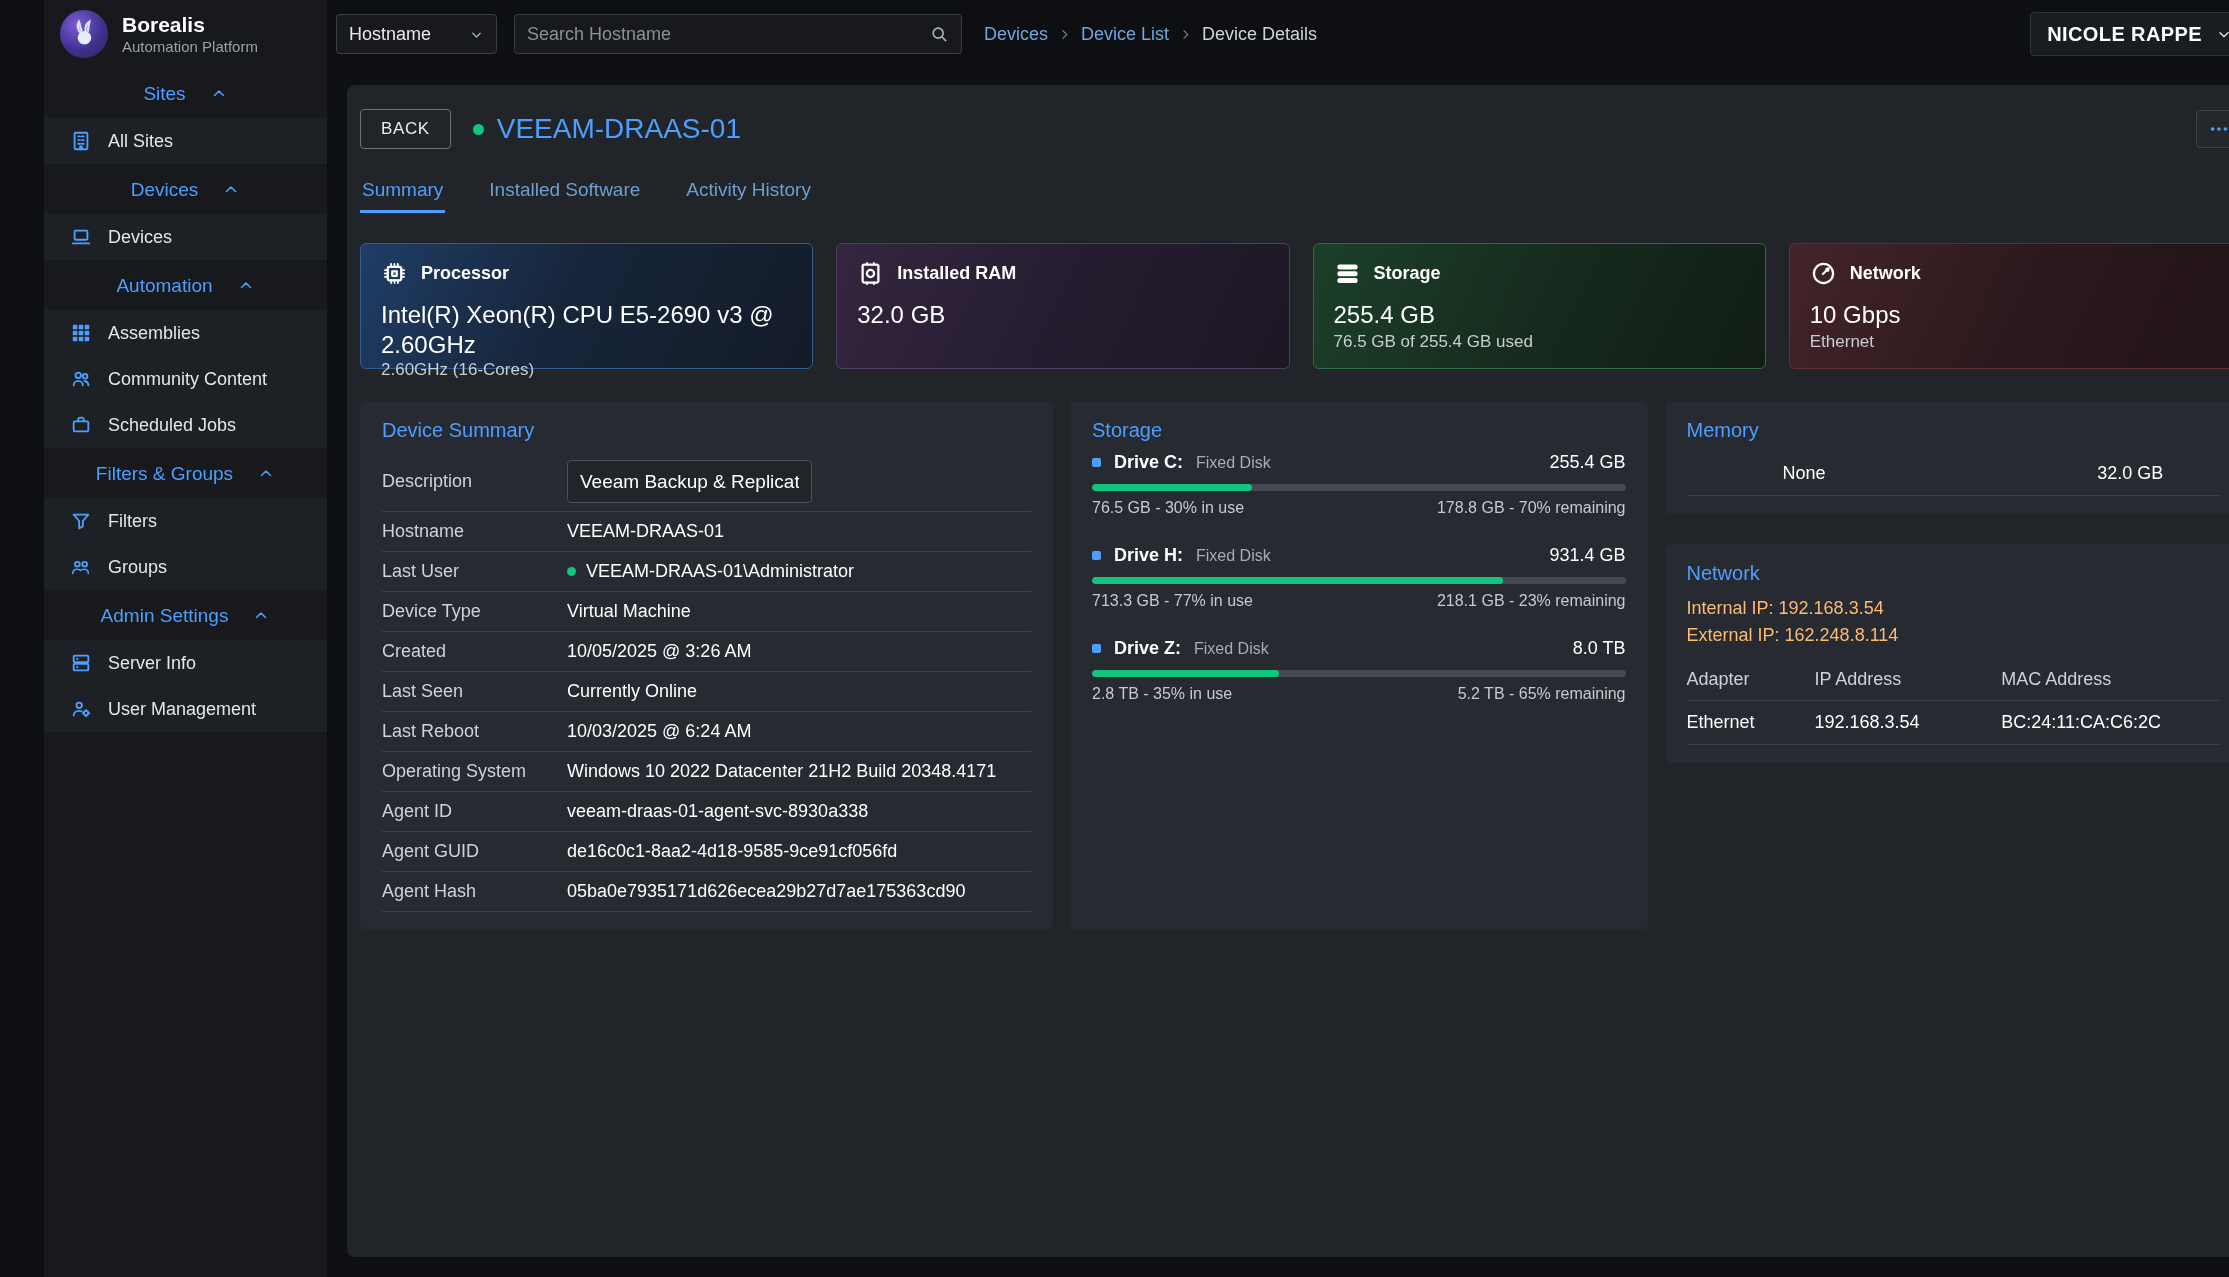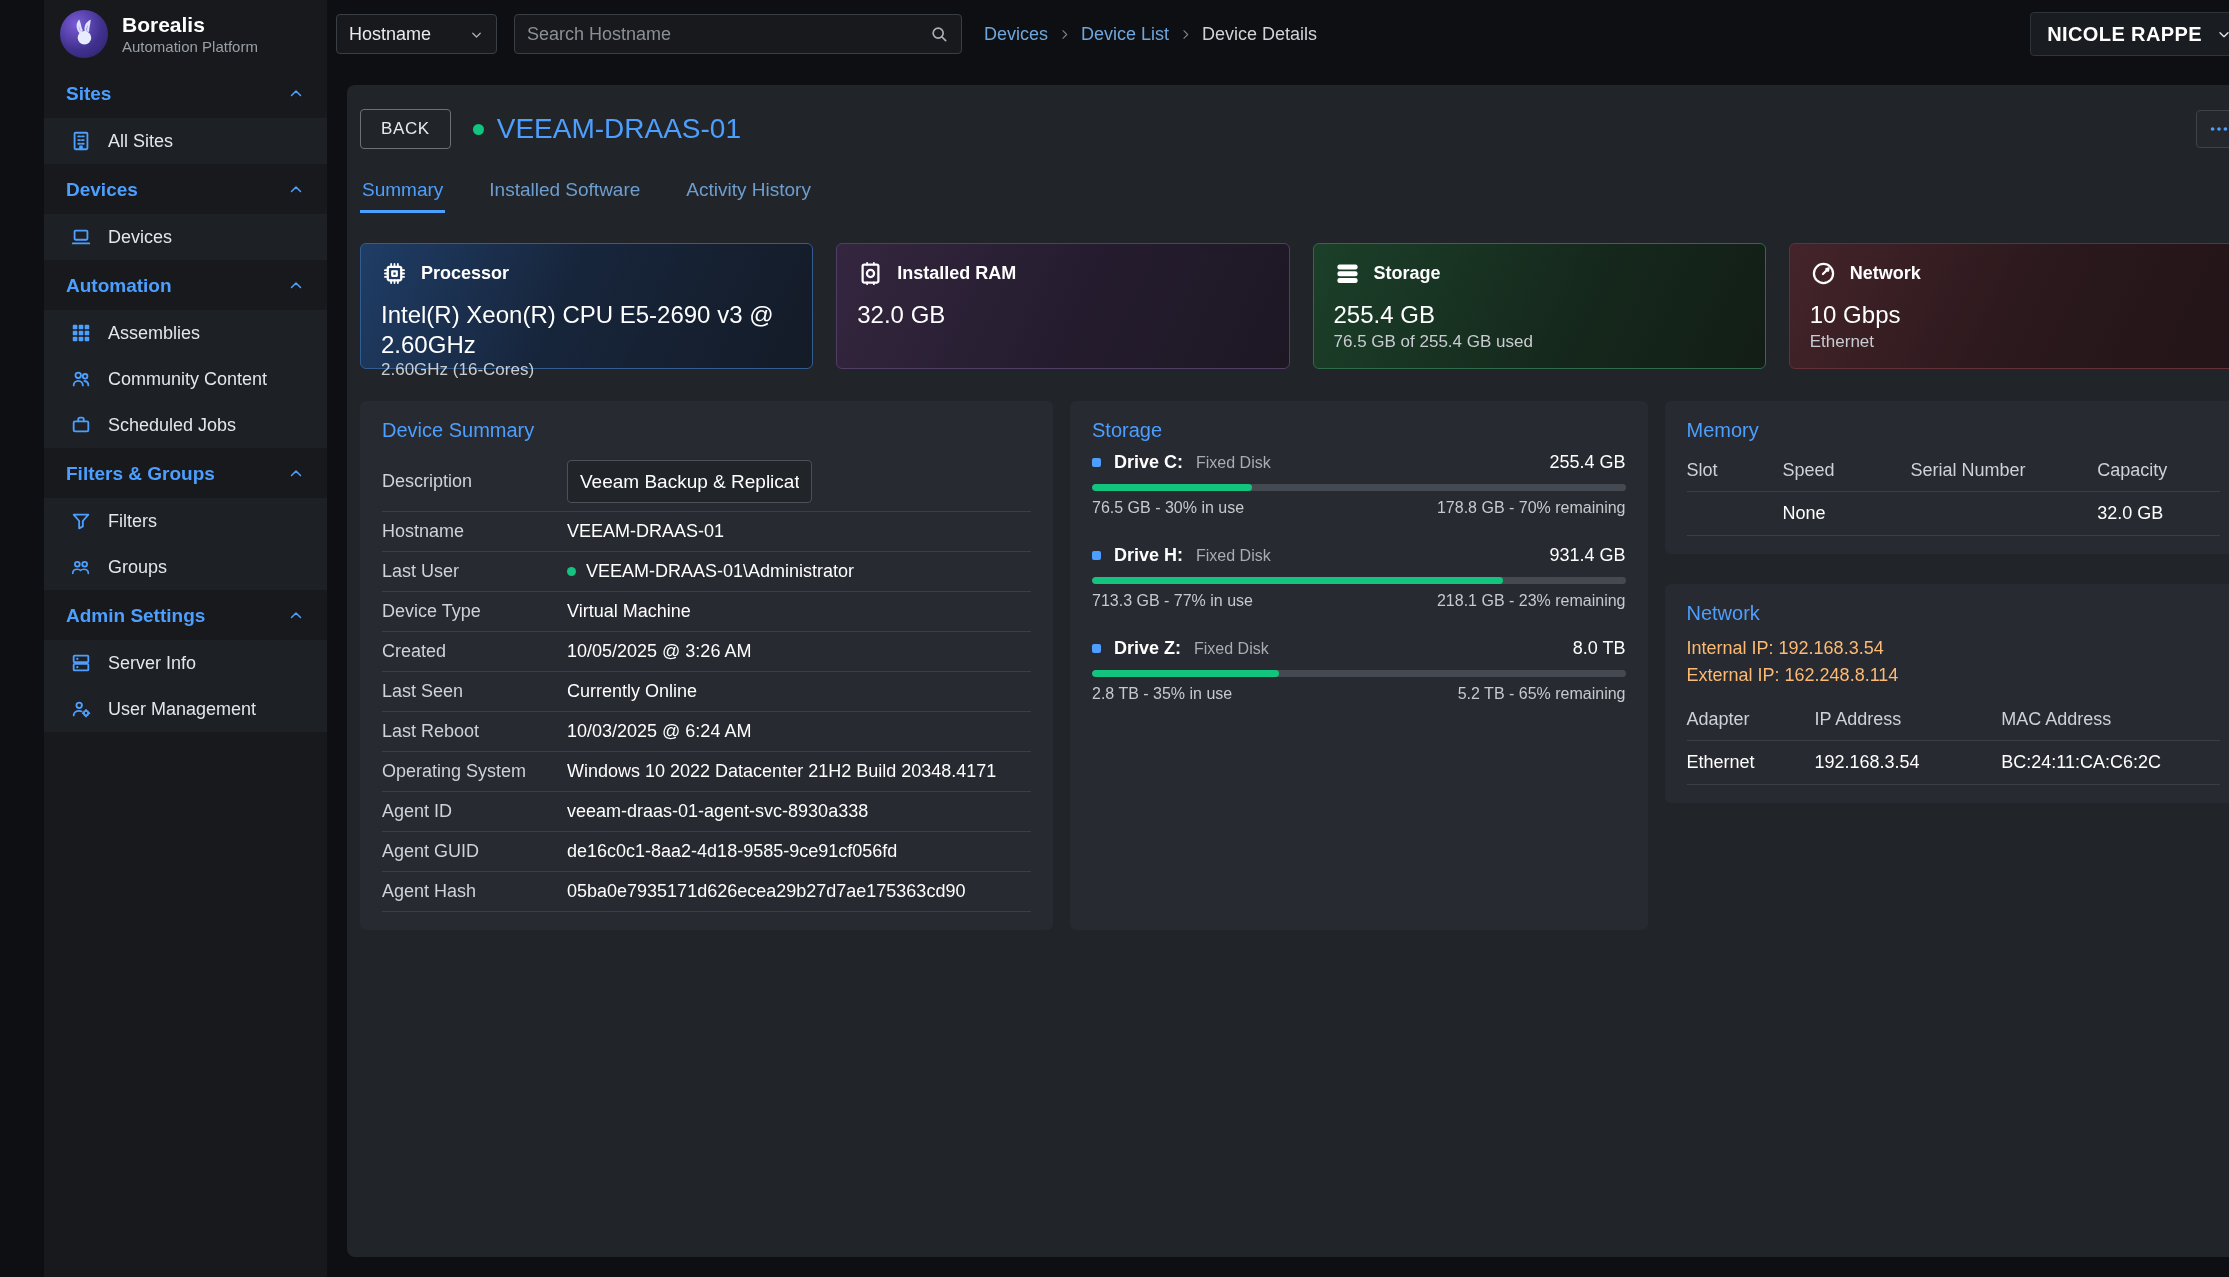--- a/index.html
+++ b/index.html
@@ -18,23 +18,23 @@
   .logo-mark {
     width:48px; height:48px; border-radius:50%;
     background:radial-gradient(circle at 35% 30%, #7b5cd6 0%, #41318f 55%, #2a2166 100%);
     display:flex; align-items:center; justify-content:center;
   }
   .logo-mark svg { width:34px; height:34px; }
   .brand-name { font-size:21px; font-weight:bold; color:#ffffff; line-height:1.15; }
   .brand-sub { font-size:15px; color:#9aa0a6; }
 
   .side-section {
-    display:flex; align-items:center; justify-content:space-between;
+    display:flex; align-items:center; justify-content:center;
     padding:15px 22px 13px 22px;
-    color:var(--accent-blue); font-weight:bold; font-size:19px; cursor:pointer;gap:24px;
+    color:var(--accent-blue); font-weight:normal; font-size:19px; cursor:pointer;gap:24px;
   }
   .side-chev svg { width:18px; height:18px; color:var(--accent-blue); }
   .side-item {
     display:flex; align-items:center; gap:16px;
     padding:12px 22px 12px 26px;
     background:#1d2024; color:#e4e6e9; font-size:18px; cursor:pointer;
   }
   .side-icon svg { width:22px; height:22px; color:var(--accent-blue); }
   .icon svg { display:block; }
 
@@ -528,26 +528,20 @@
                     <span>2.8 TB - 35% in use</span>
                     <span>5.2 TB - 65% remaining</span>
                   </div>
                 </div>
               </div>
           </div>
 
           <div class="right-col">
             <div class="panel">
               <div class="panel-title">Memory</div>
-              <div class="mem-grid t-head" id="mem-head">
-                  <div class="cell">Slot</div>
-                  <div class="cell">Speed</div>
-                  <div class="cell">Serial Number</div>
-                  <div class="cell">Capacity</div>
-                </div>
               <div id="mem-body">
                   <div class="mem-grid t-row">
                     <div class="cell"></div>
                     <div class="cell">None</div>
                     <div class="cell"></div>
                     <div class="cell">32.0 GB</div>
                   </div>
                 </div>
             </div>
             <div class="panel">

